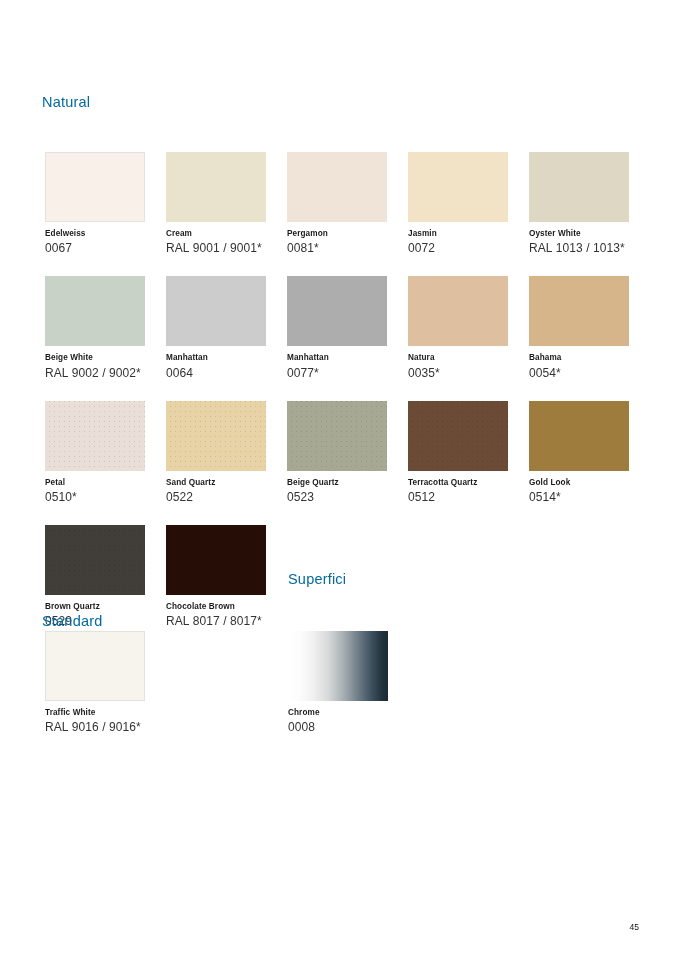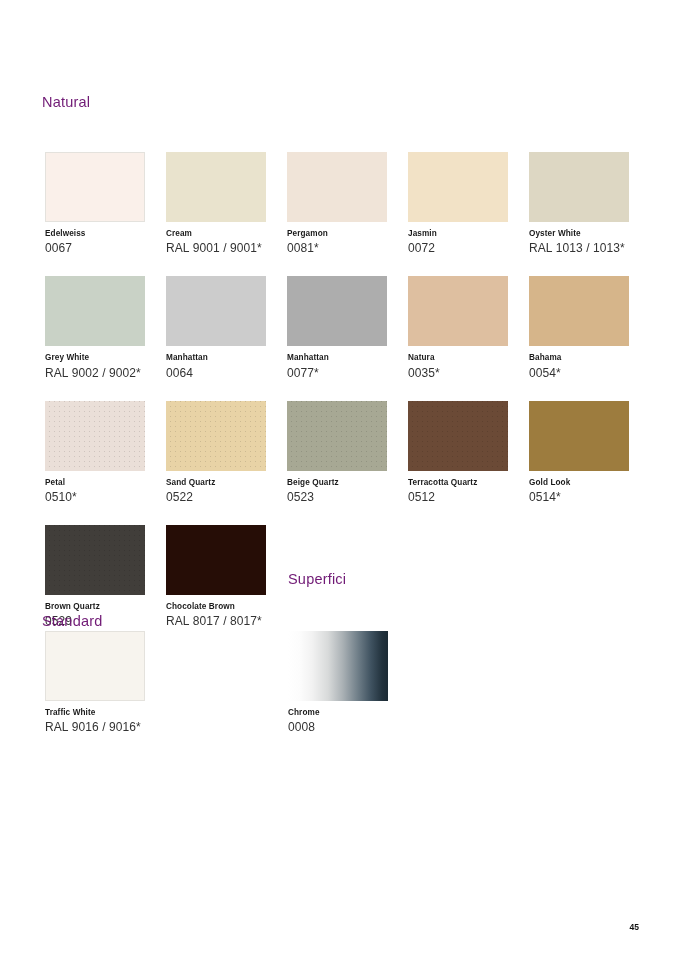--- a/index.html
+++ b/index.html
@@ -20,21 +20,21 @@
     left: 0; top: 0;
     width: 680px;
     height: 959px;
     overflow: hidden;
   }
 
   
   .section-title {
     font-size: 14.5px;
     font-weight: 400;
-    color: #701a75;
+    color: #0369a1;
     letter-spacing: 0.2px;
     margin: 0;
     line-height: 1;
   }
 
   
   .swatch-grid {
     display: grid;
     grid-template-columns: repeat(5, 100px);
     column-gap: 21px;
@@ -84,21 +84,21 @@
     letter-spacing: 0.1px;
     white-space: nowrap;
   }
 
   
   .page-number {
     position: absolute;
     right: 41px;
     bottom: 27px;
     font-size: 8.5px;
-    font-weight: 700;
+    font-weight: 400;
     color: #111111;
   }
 </style>
 </head>
 <body>
 
 <div class="page">
 
   <div style="position:absolute; left:42px; top:95px;">
     <h2 class="section-title">Natural</h2>
@@ -124,21 +124,21 @@
         <div class="swatch-name">Jasmin</div>
         <div class="swatch-code">0072</div>
       </div>
       <div class="swatch-cell">
         <div class="swatch-chip" style="background-color: rgb(221, 215, 195);"></div>
         <div class="swatch-name">Oyster White</div>
         <div class="swatch-code">RAL 1013 / 1013*</div>
       </div>
       <div class="swatch-cell">
         <div class="swatch-chip" style="background-color: rgb(201, 210, 198);"></div>
-        <div class="swatch-name">Grey White</div>
+        <div class="swatch-name">Beige White</div>
         <div class="swatch-code">RAL 9002 / 9002*</div>
       </div>
       <div class="swatch-cell">
         <div class="swatch-chip" style="background-color: rgb(204, 204, 204);"></div>
         <div class="swatch-name">Manhattan</div>
         <div class="swatch-code">0064</div>
       </div>
       <div class="swatch-cell">
         <div class="swatch-chip" style="background-color: rgb(173, 173, 173);"></div>
         <div class="swatch-name">Manhattan</div>

